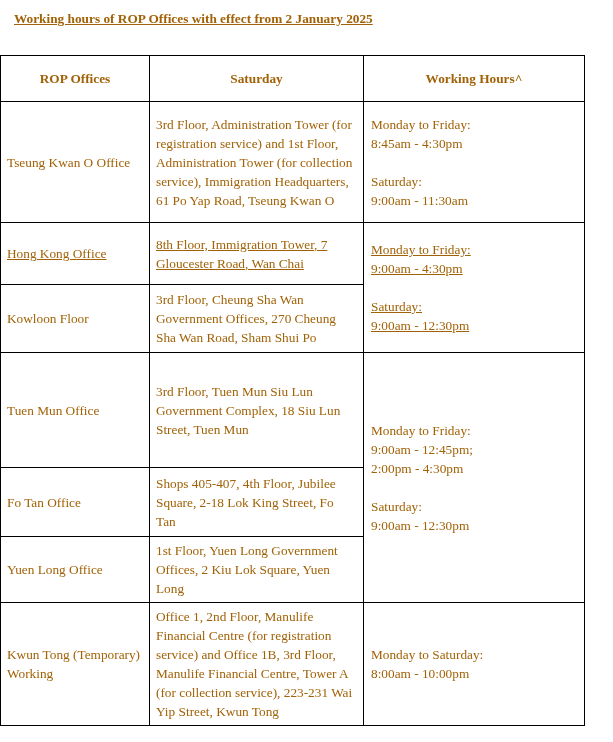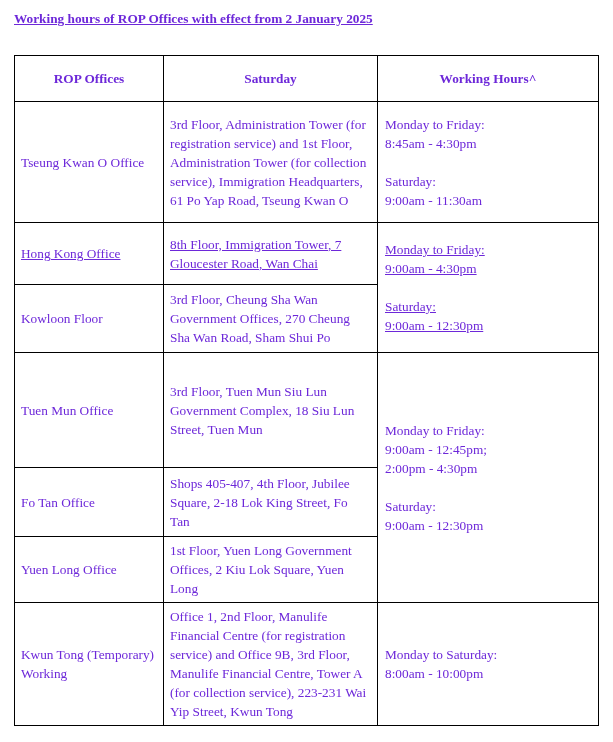--- a/index.html
+++ b/index.html
@@ -5,37 +5,37 @@
   html, body {
     margin: 0;
     padding: 0;
     background: #ffffff;
   }
   .page {
     position: relative;
     width: 613px;
     height: 742px;
     background: #ffffff;
-    color: #6d28d9;
+    color: #a16207;
     font-family: "Liberation Serif", serif;
     font-size: 13.3px;
     line-height: 19px;
   }
   .doc-title {
     position: absolute;
     left: 14px;
     top: 9px;
     font-weight: bold;
     text-decoration: underline;
     font-size: 13.3px;
     white-space: nowrap;
   }
   table.rop-table {
     position: absolute;
-    left: 14px;
+    left: 0;
     top: 55px;
     width: 584px;
     border-collapse: collapse;
     table-layout: fixed;
     padding-left: 40px;
   }
   table.rop-table th,
   table.rop-table td {
     border: 1px solid #000000;
     font-size: 13.3px;
@@ -122,21 +122,21 @@
       <tr class="r5">
         <td class="office-cell">Fo Tan Office</td>
         <td class="address-cell">Shops 405-407, 4th Floor, Jubilee Square, 2-18 Lok King Street, Fo Tan</td>
       </tr>
       <tr class="r6">
         <td class="office-cell">Yuen Long Office</td>
         <td class="address-cell">1st Floor, Yuen Long Government Offices, 2 Kiu Lok Square, Yuen Long</td>
       </tr>
       <tr class="r7">
         <td class="office-cell">Kwun Tong (Temporary) Working</td>
-        <td class="address-cell">Office 1, 2nd Floor, Manulife Financial Centre (for registration service) and Office 9B, 3rd Floor, Manulife Financial Centre, Tower A (for collection service), 223-231 Wai Yip Street, Kwun Tong</td>
+        <td class="address-cell">Office 1, 2nd Floor, Manulife Financial Centre (for registration service) and Office 1B, 3rd Floor, Manulife Financial Centre, Tower A (for collection service), 223-231 Wai Yip Street, Kwun Tong</td>
         <td class="hours-cell">Monday to Saturday:
 8:00am - 10:00pm</td>
       </tr>
     </tbody>
   </table>
 
 
 </div>
 
 </body></html>

